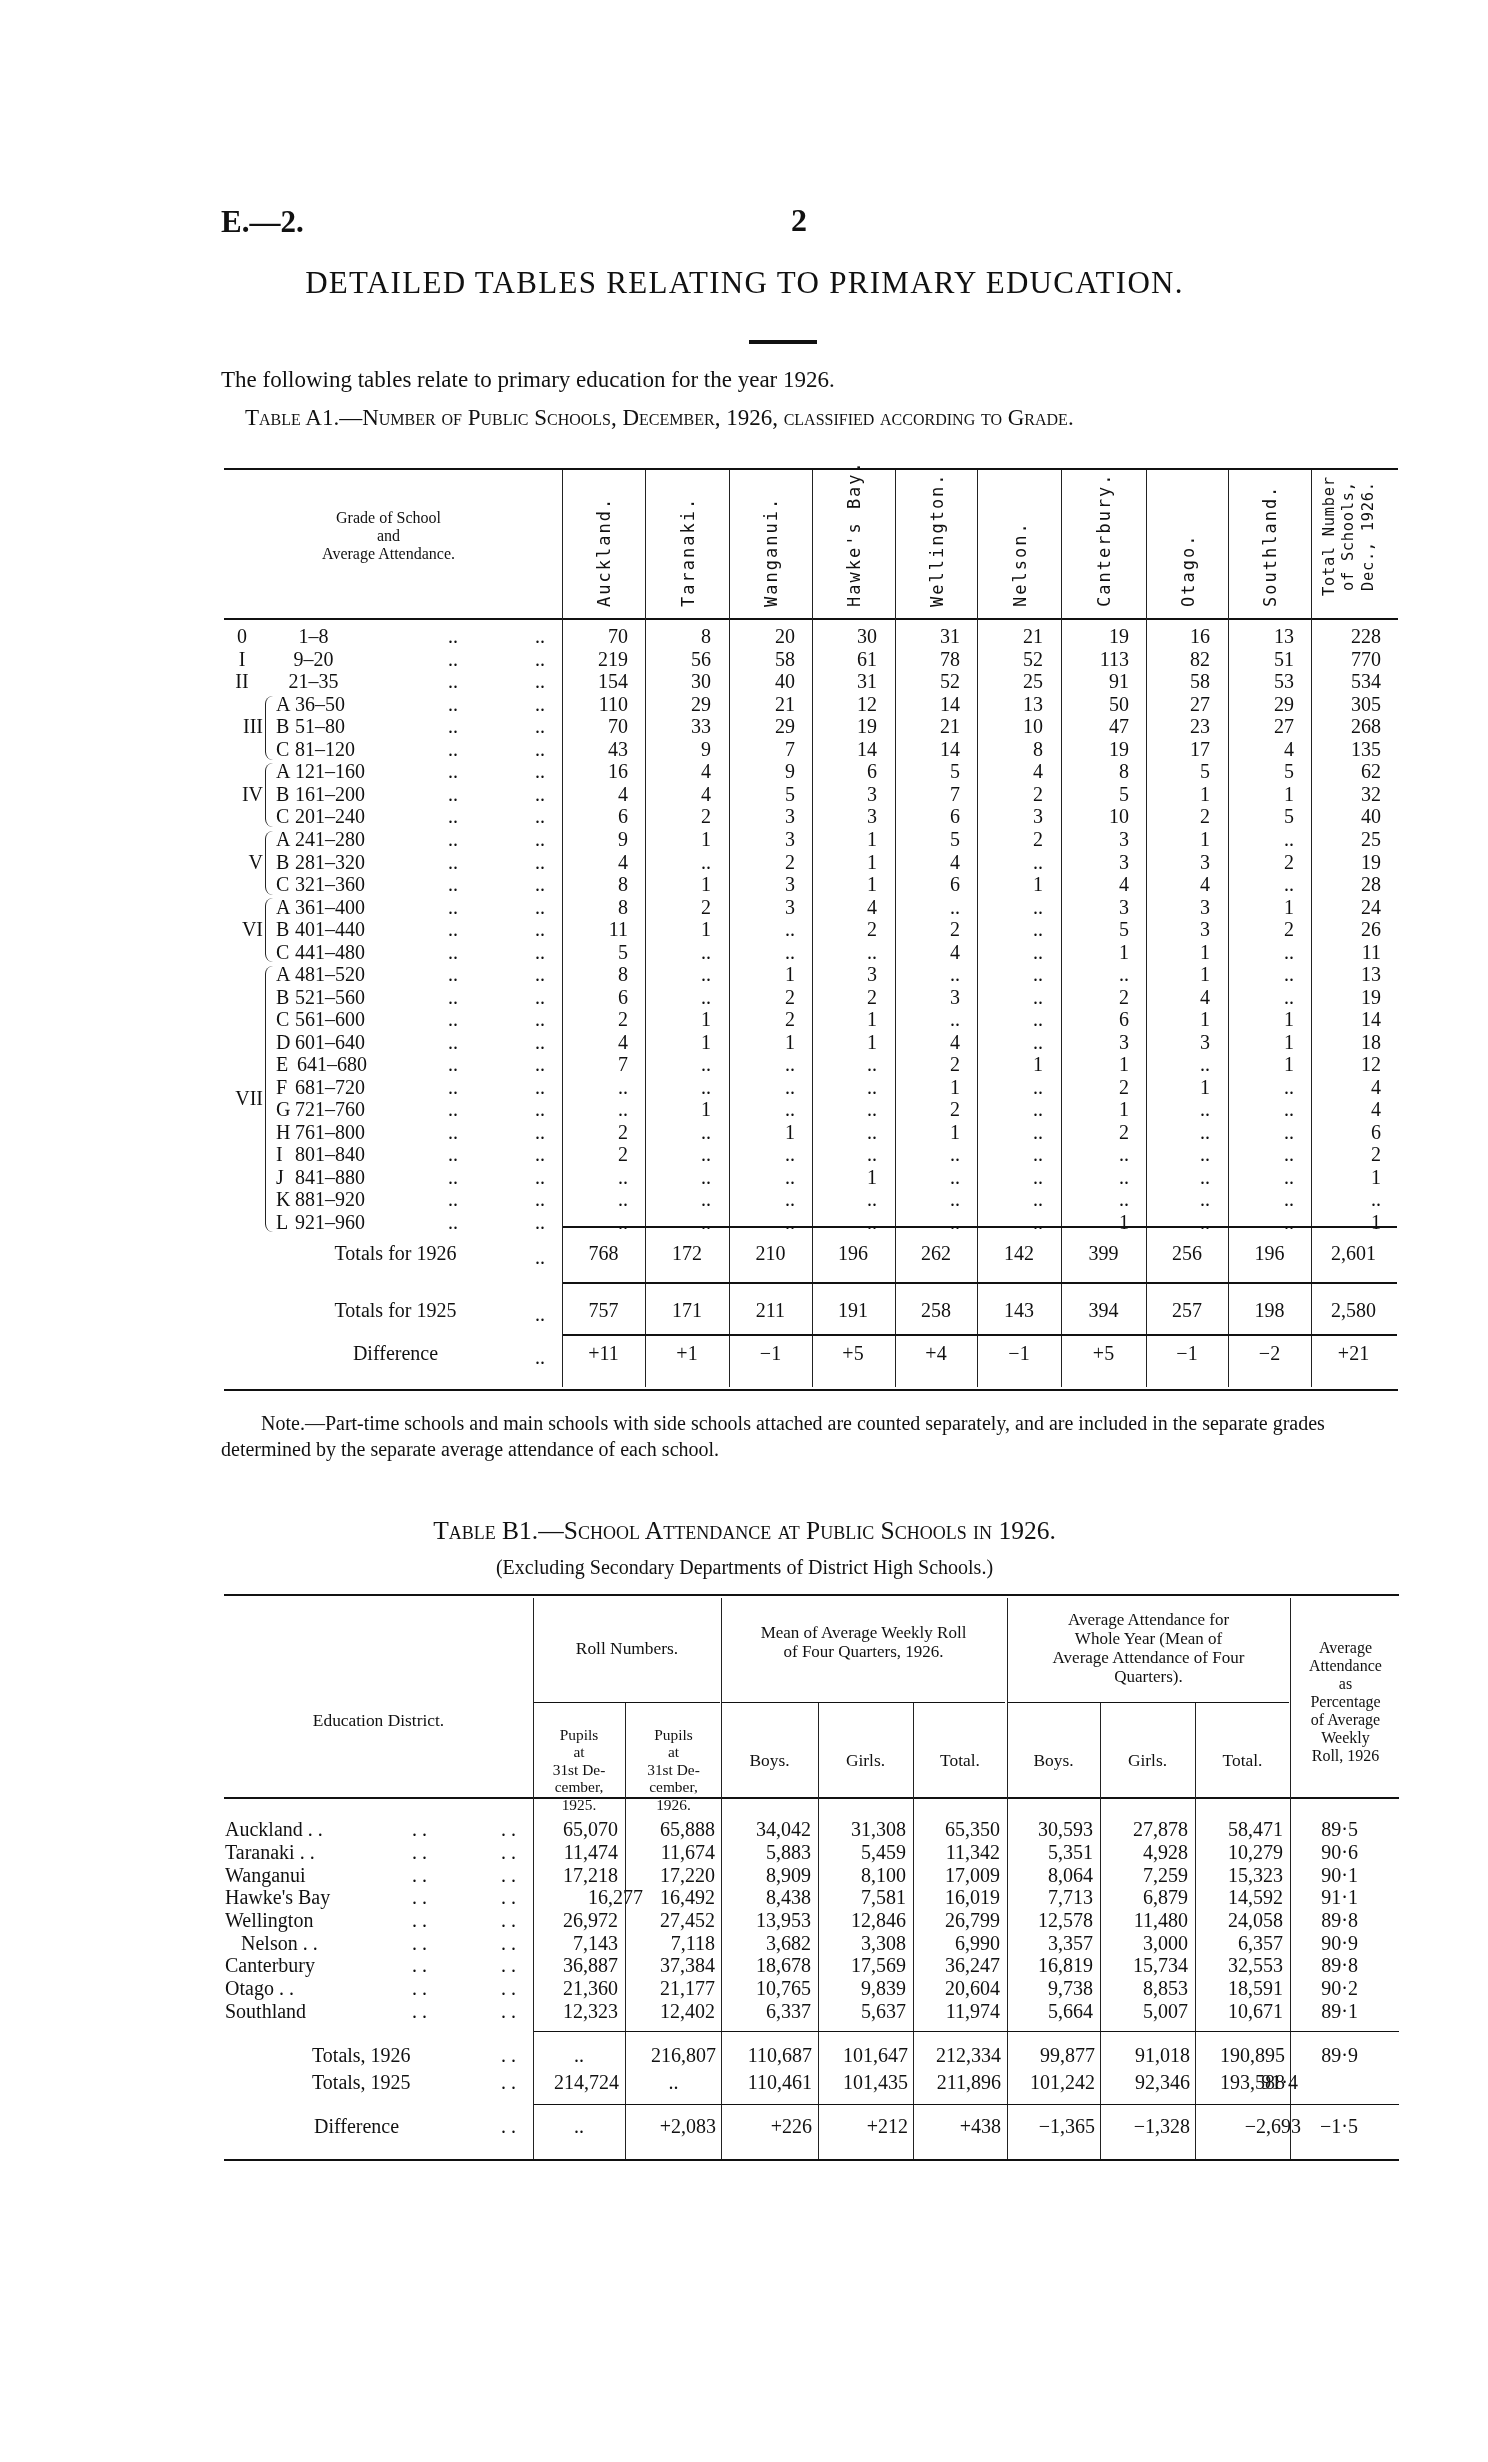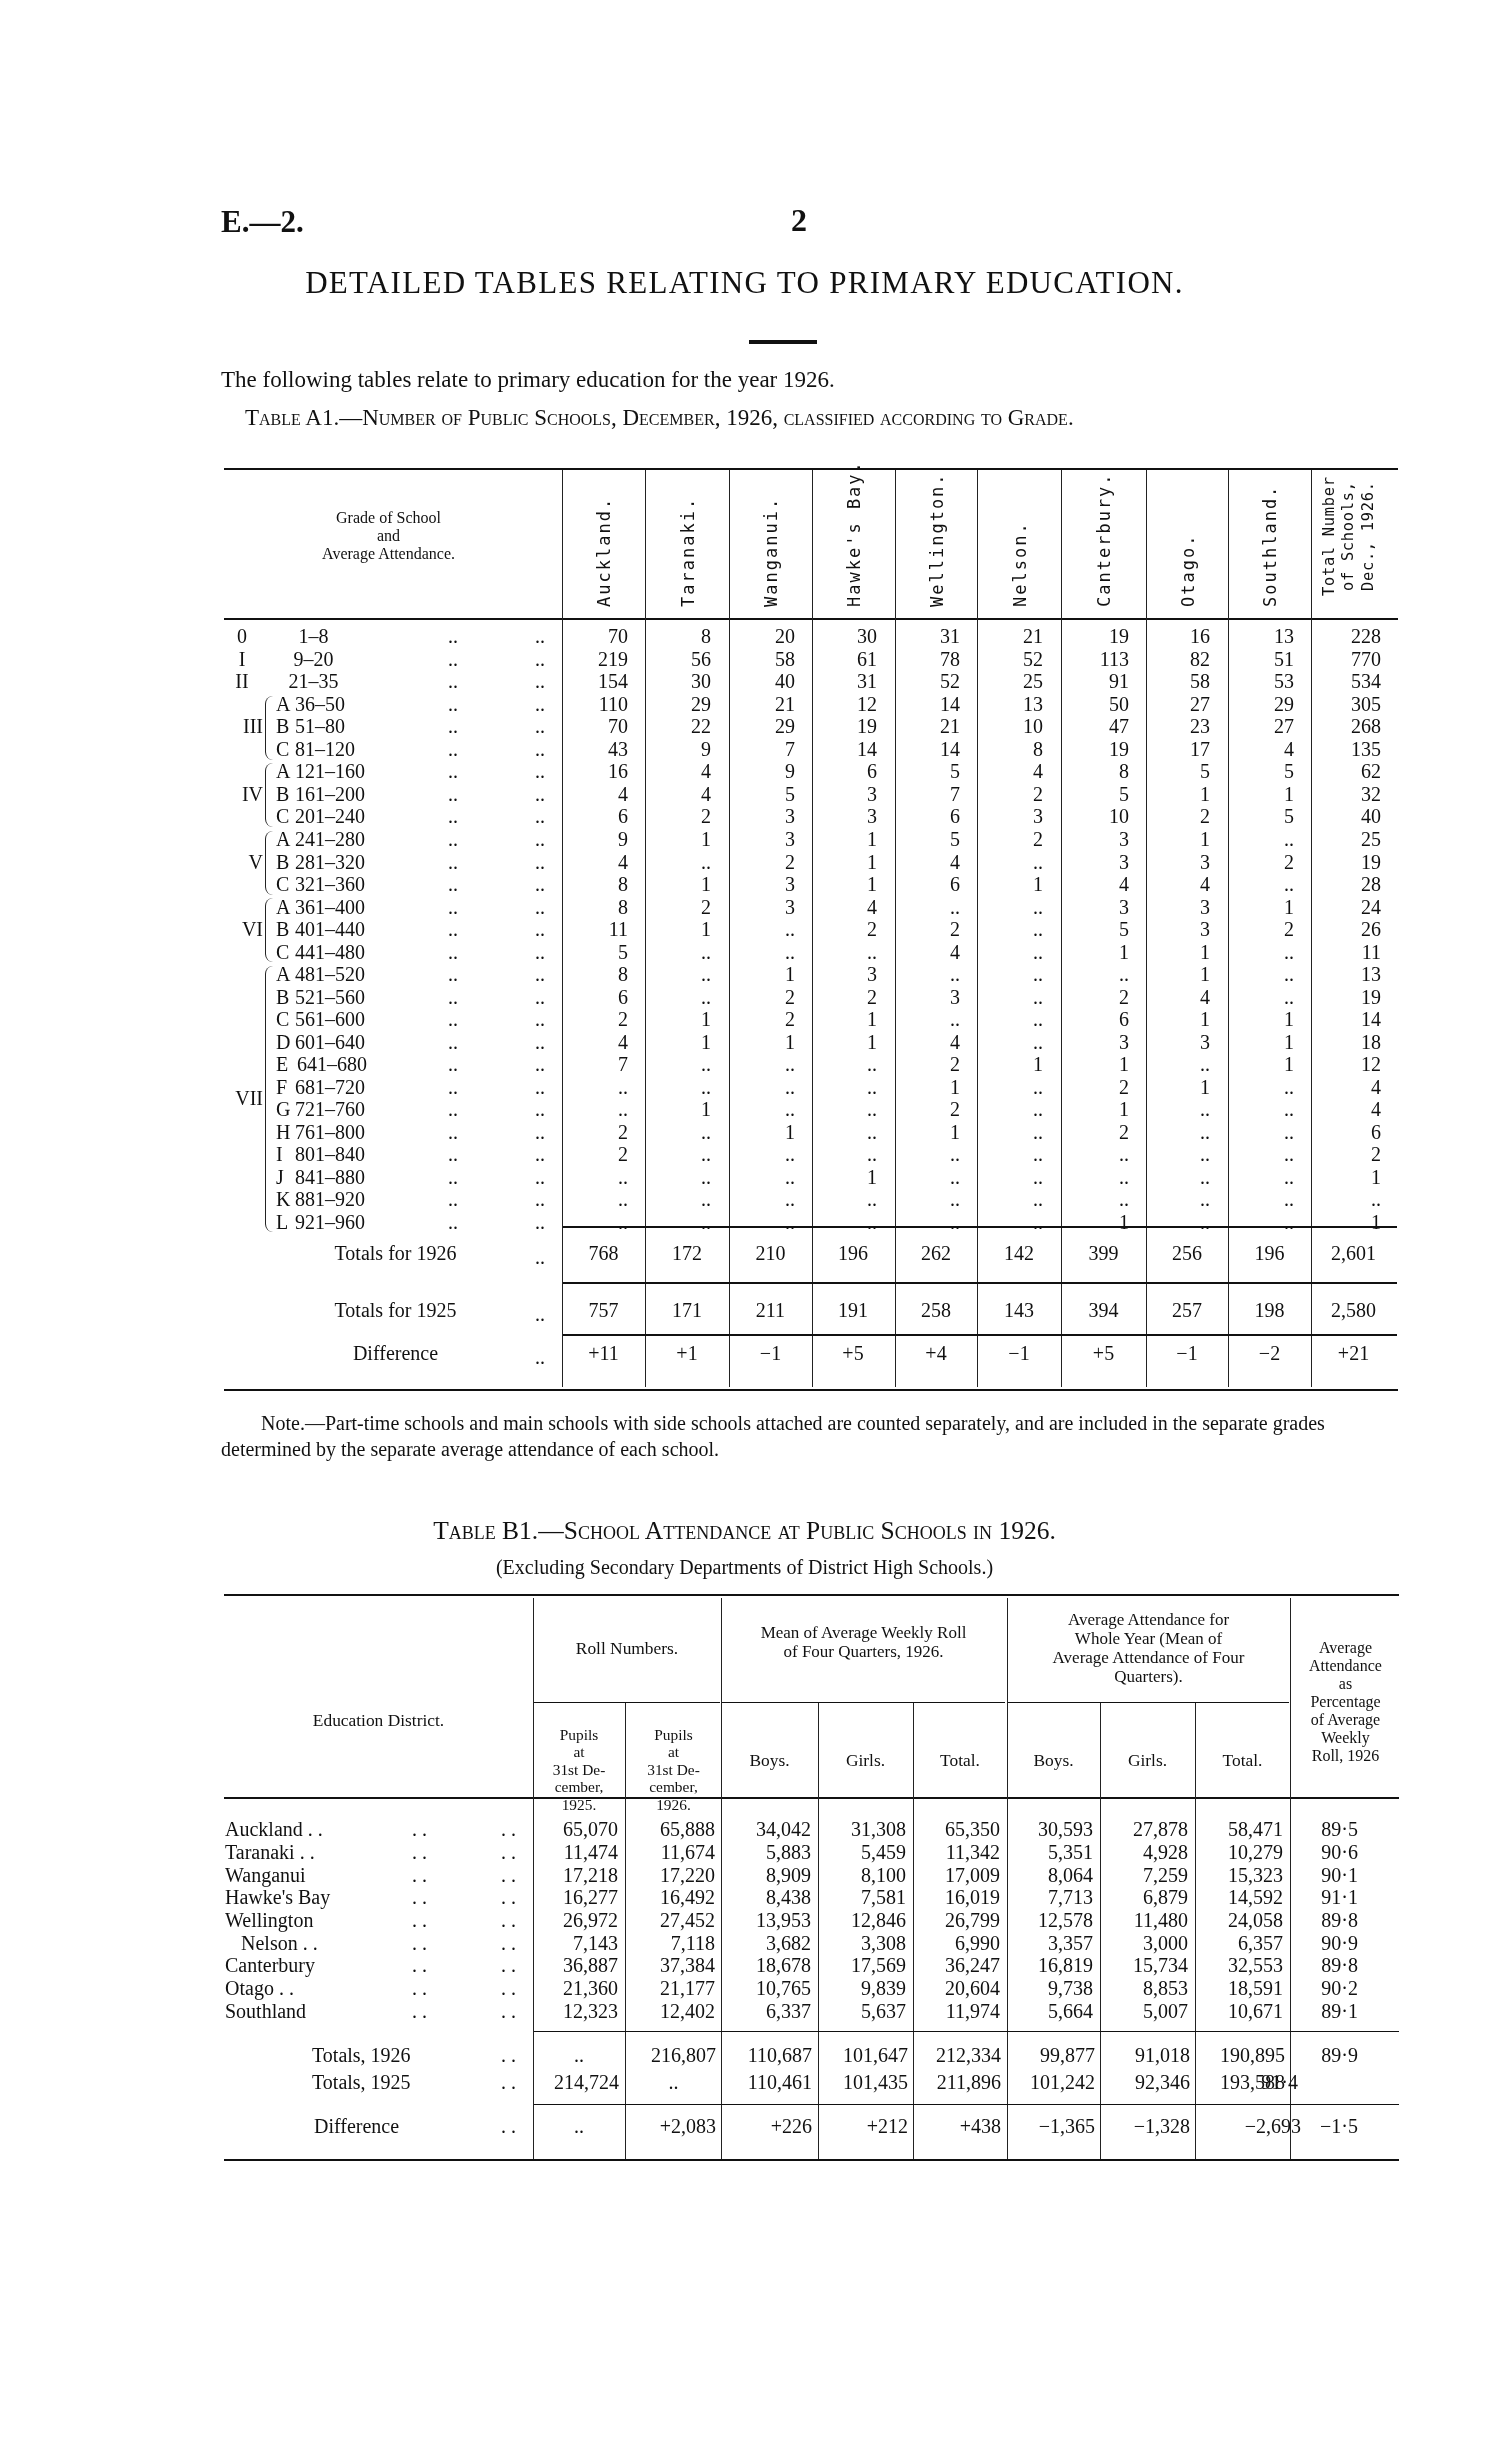--- a/index.html
+++ b/index.html
@@ -125,21 +125,21 @@
     <div class="cell serif" style="position: absolute; left: 977px; top: 693px; width: 66px;">13</div>
     <div class="cell serif" style="position: absolute; left: 1061px; top: 693px; width: 68px;">50</div>
     <div class="cell serif" style="position: absolute; left: 1146px; top: 693px; width: 64px;">27</div>
     <div class="cell serif" style="position: absolute; left: 1228px; top: 693px; width: 66px;">29</div>
     <div class="cell serif" style="position: absolute; left: 1311px; top: 693px; width: 70px;">305</div>
     <div class="rowlbl serif" style="position: absolute; left: 276px; top: 715px;">B</div>
     <div class="rowlbl serif" style="position: absolute; left: 295px; top: 715px; width: 74px; text-align: left;">51–80</div>
     <div class="rowlbl serif" style="position: absolute; left: 448px; top: 715px;">..</div>
     <div class="rowlbl serif" style="position: absolute; left: 535px; top: 715px;">..</div>
     <div class="cell serif" style="position: absolute; left: 562px; top: 715px; width: 66px;">70</div>
-    <div class="cell serif" style="position: absolute; left: 645px; top: 715px; width: 66px;">22</div>
+    <div class="cell serif" style="position: absolute; left: 645px; top: 715px; width: 66px;">33</div>
     <div class="cell serif" style="position: absolute; left: 729px; top: 715px; width: 66px;">29</div>
     <div class="cell serif" style="position: absolute; left: 812px; top: 715px; width: 65px;">19</div>
     <div class="cell serif" style="position: absolute; left: 895px; top: 715px; width: 65px;">21</div>
     <div class="cell serif" style="position: absolute; left: 977px; top: 715px; width: 66px;">10</div>
     <div class="cell serif" style="position: absolute; left: 1061px; top: 715px; width: 68px;">47</div>
     <div class="cell serif" style="position: absolute; left: 1146px; top: 715px; width: 64px;">23</div>
     <div class="cell serif" style="position: absolute; left: 1228px; top: 715px; width: 66px;">27</div>
     <div class="cell serif" style="position: absolute; left: 1311px; top: 715px; width: 70px;">268</div>
     <div class="rowlbl serif" style="position: absolute; left: 276px; top: 738px;">C</div>
     <div class="rowlbl serif" style="position: absolute; left: 295px; top: 738px; width: 74px; text-align: left;">81–120</div>
@@ -592,21 +592,21 @@
     <div class="cell serif" style="position: absolute; left: 721px; top: 1864px; width: 90px;">8,909</div>
     <div class="cell serif" style="position: absolute; left: 818px; top: 1864px; width: 88px;">8,100</div>
     <div class="cell serif" style="position: absolute; left: 913px; top: 1864px; width: 87px;">17,009</div>
     <div class="cell serif" style="position: absolute; left: 1007px; top: 1864px; width: 86px;">8,064</div>
     <div class="cell serif" style="position: absolute; left: 1100px; top: 1864px; width: 88px;">7,259</div>
     <div class="cell serif" style="position: absolute; left: 1195px; top: 1864px; width: 88px;">15,323</div>
     <div class="cell serif" style="position: absolute; left: 1290px; top: 1864px; width: 68px;">90·1</div>
     <div class="rowlbl serif" style="position: absolute; left: 225px; top: 1886px; font-size: 20px;">Hawke's Bay</div>
     <div class="rowlbl serif" style="position: absolute; left: 412px; top: 1886px;">. .</div>
     <div class="rowlbl serif" style="position: absolute; left: 501px; top: 1886px;">. .</div>
-    <div class="cell serif" style="position: absolute; left: 533px; top: 1886px; width: 85px;">16,277</div>
+    <div class="cell serif" style="position: absolute; left: 558px; top: 1886px; width: 85px;">16,277</div>
     <div class="cell serif" style="position: absolute; left: 625px; top: 1886px; width: 90px;">16,492</div>
     <div class="cell serif" style="position: absolute; left: 721px; top: 1886px; width: 90px;">8,438</div>
     <div class="cell serif" style="position: absolute; left: 818px; top: 1886px; width: 88px;">7,581</div>
     <div class="cell serif" style="position: absolute; left: 913px; top: 1886px; width: 87px;">16,019</div>
     <div class="cell serif" style="position: absolute; left: 1007px; top: 1886px; width: 86px;">7,713</div>
     <div class="cell serif" style="position: absolute; left: 1100px; top: 1886px; width: 88px;">6,879</div>
     <div class="cell serif" style="position: absolute; left: 1195px; top: 1886px; width: 88px;">14,592</div>
     <div class="cell serif" style="position: absolute; left: 1290px; top: 1886px; width: 68px;">91·1</div>
     <div class="rowlbl serif" style="position: absolute; left: 225px; top: 1909px; font-size: 20px;">Wellington</div>
     <div class="rowlbl serif" style="position: absolute; left: 412px; top: 1909px;">. .</div>

